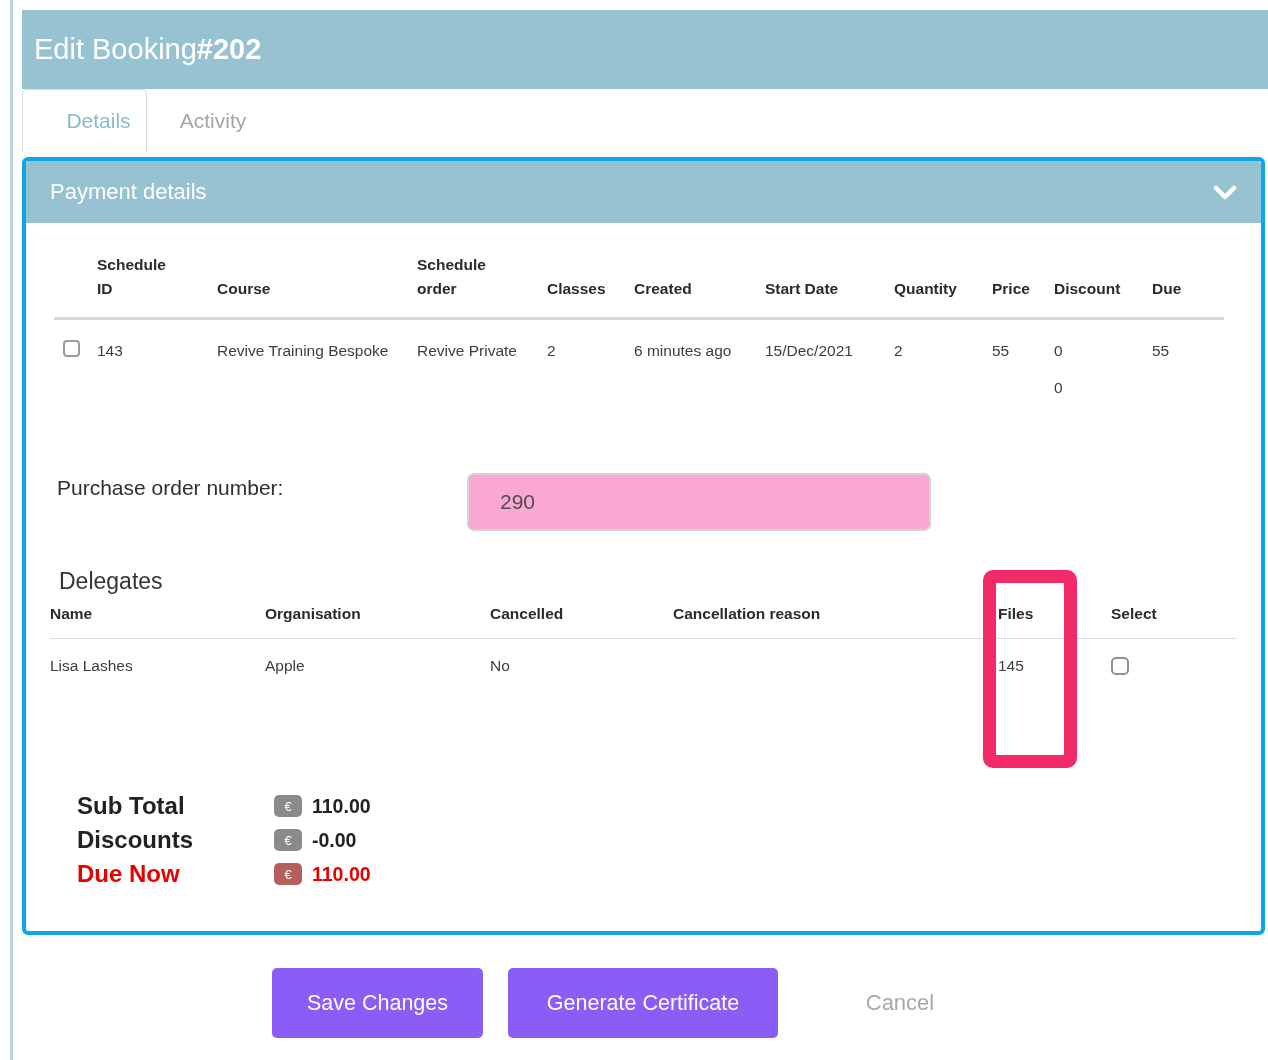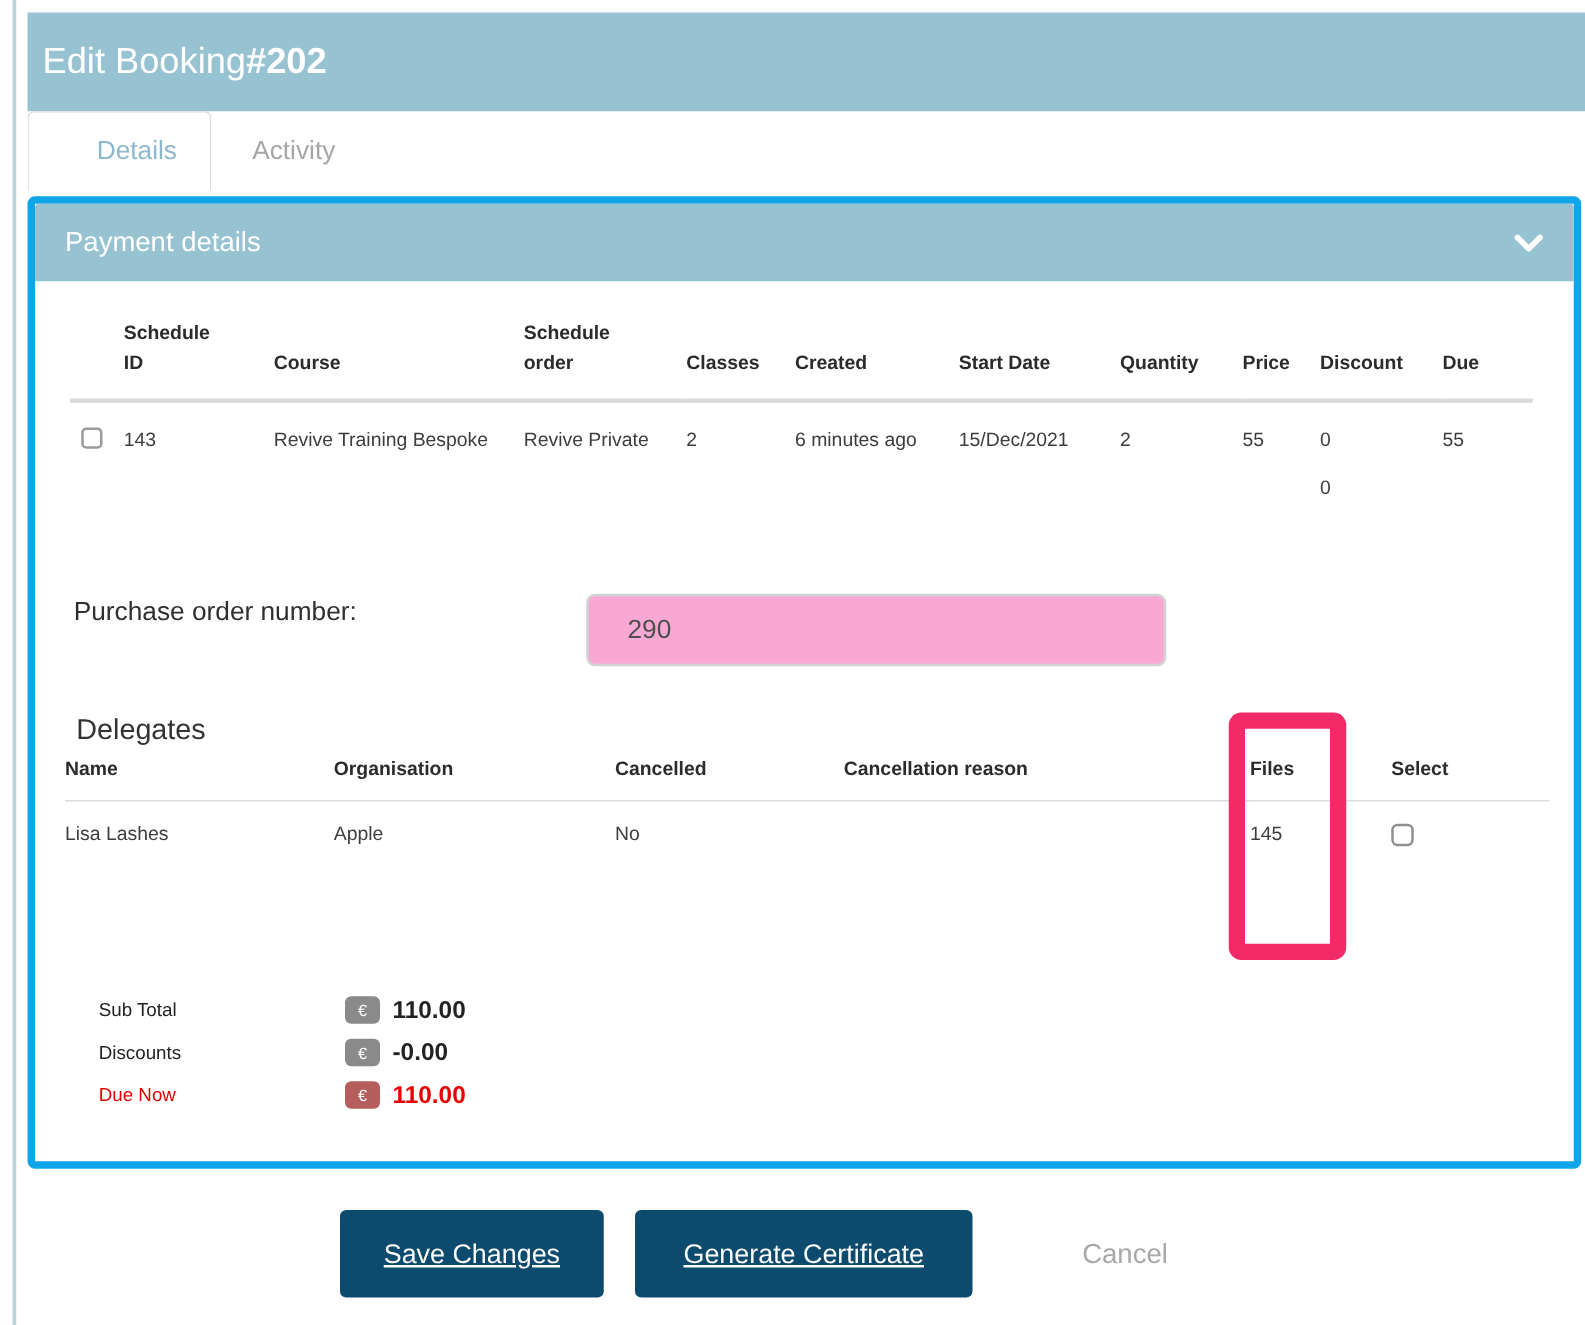--- a/index.html
+++ b/index.html
@@ -13,27 +13,27 @@
   .band {
     position:absolute; left:22px; right:0; top:10px; height:79px;
     background:#97c2d2; color:#fff; font-size:29px;
     display:flex; align-items:center; padding-left:12px; box-sizing:border-box;
   }
   .band b { font-weight:700; }
 
   
   .tabs { position:absolute; left:22px; top:89px; height:63px; display:flex; }
   .tab { height:63px; display:flex; align-items:center; justify-content:center; font-size:21px; cursor:pointer; box-sizing:border-box; }
-  .tab.active { width:147px; background:#fff; border:1px solid #d9d9d9; border-bottom:none; border-radius:5px 5px 0 0; color:#8cb9ce;padding-left:28px; }
+  .tab.active { width:125px; background:#fff; border:1px solid #d9d9d9; border-bottom:none; border-radius:5px 5px 0 0; color:#8cb9ce;padding-left:28px; }
   .tab.inactive { width:132px; color:#a6a6a6; }
 
   
   .panel {
     position:absolute; left:22px; top:157px; width:1243px; height:778px;
-    border:6px solid #0ea5e9; border-radius:6px; background:#fff; box-sizing:border-box;
+    border:4px solid #0ea5e9; border-radius:6px; background:#fff; box-sizing:border-box;
   }
   .panel-heading {
     height:62px; background:#97c2d2; color:#fff; font-size:22px;
     display:flex; align-items:center; justify-content:space-between;
     padding:0 24px; border-radius:3px 3px 0 0; cursor:pointer;
   }
   .panel-body { position:relative; height:calc(100% - 62px); }
 
   
   table { border-collapse:collapse; table-layout:fixed; }
@@ -71,41 +71,41 @@
   .del-table td { vertical-align:top; text-align:left; font-size:15.5px; color:#3d3d3d; padding:18px 8px 21px 0; }
   .del-table tbody tr + tr { border-top:1px solid #e0e0e0; }
   .checkbox-sm {
     appearance:none; -webkit-appearance:none; width:18px; height:18px;
     border:2px solid #8f8f8f; border-radius:5px; background:#fff; margin:0; cursor:pointer;
   }
 
   
   .totals { position:absolute; left:51px; top:566px; }
   .total-row { display:flex; align-items:center; height:34px; }
-  .total-label { width:197px; font-weight:400; font-size:15px; color:#222; }
+  .total-label { width:197px; font-weight:700; font-size:24px; color:#222; }
   .badge {
     width:28px; height:22px; border-radius:5px; color:#fff; font-size:13px;
     display:flex; align-items:center; justify-content:center; margin-right:10px; flex:none;
   }
   .badge.gray { background:#8a8a8a; }
   .badge.red { background:#b65d5d; }
   .total-value { font-weight:700; font-size:19.5px; color:#222; }
   .total-row.due .total-label, .total-row.due .total-value { color:#e60000; }
 
   
   .annotation-box {
     position:absolute; left:983px; top:570px; width:94px; height:198px;
     border:13px solid #f22a68; border-radius:10px; box-sizing:border-box;
     pointer-events:none; z-index:10;
   }
 
   
   .btn {
-    position:absolute; top:968px; height:70px; background:#0c4a6e; color:#fdfdfd;
-    font-size:21.5px; border:none; border-radius:5px; font-family:inherit; cursor:pointer;text-decoration:underline;
+    position:absolute; top:968px; height:70px; background:#8b5cf6; color:#fdfdfd;
+    font-size:21.5px; border:none; border-radius:5px; font-family:inherit; cursor:pointer;
   }
   .btn-save { left:272px; width:211px; }
   .btn-generate { left:508px; width:270px; }
   .btn-cancel {
     position:absolute; left:845px; top:968px; width:110px; height:70px;
     background:none; border:none; color:#a8a8a8; font-size:22px; font-family:inherit; cursor:pointer;
   }
 </style>
 </head>
 <body>

